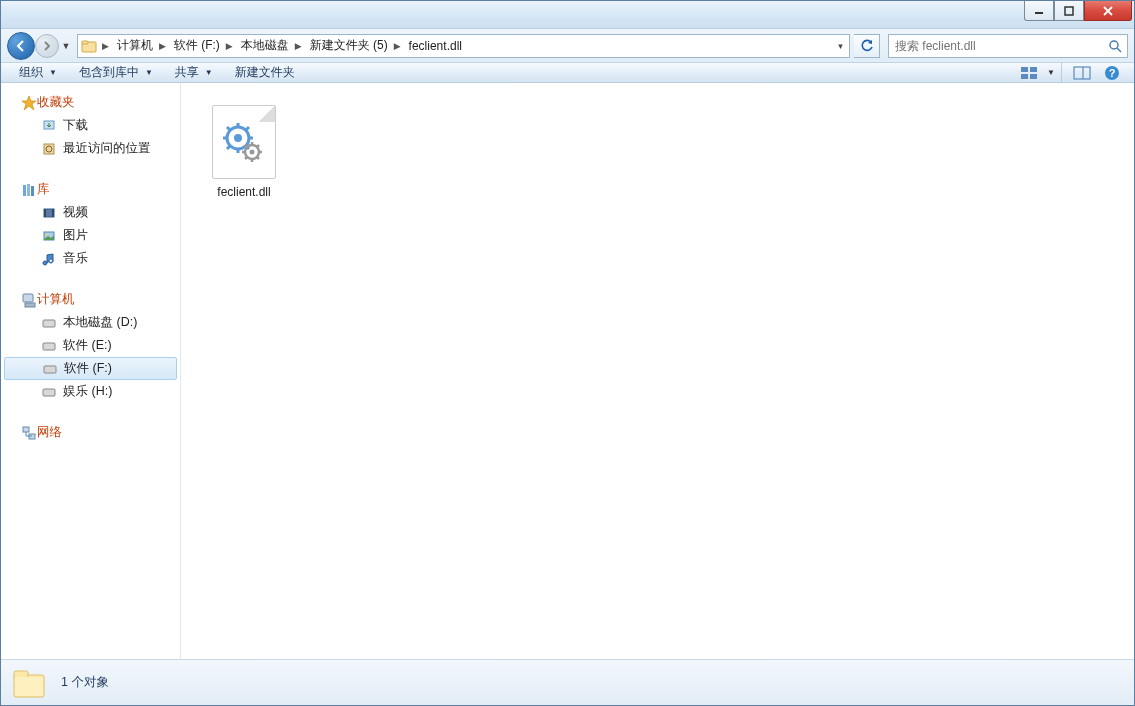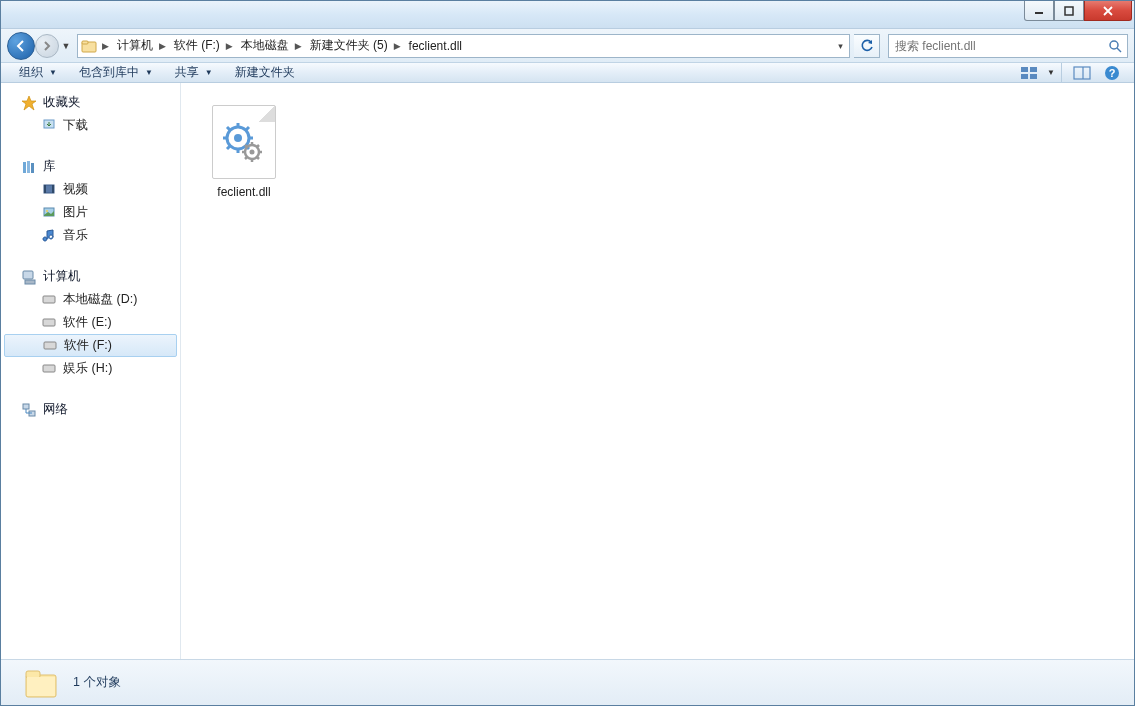--- a/index.html
+++ b/index.html
@@ -39,33 +39,33 @@
 .tb-btn { font-size: 12px; color: #1e395b; padding: 4px 10px; border-radius: 2px; cursor: pointer; display:flex; align-items:center; gap:4px; }
 .tb-dd { font-size: 8px; margin-left: 2px; }
 .tb-spacer { flex: 1; }
 .tb-icon-btn { width: 28px; height: 24px; display:flex; align-items:center; justify-content:center; border-radius:2px; cursor:pointer; }
 .tb-sep { width:1px; height:20px; background:#b8cde0; margin:0 4px; }
 
 
 .main { flex: 1; display: flex; background: #fff; overflow: hidden; }
 .sidebar { width: 180px; border-right: 1px solid #e0e8ef; padding: 8px 0; overflow-y: auto; }
 .sb-group { margin-bottom: 18px; }
-.sb-header { display: flex; align-items: center; padding: 3px 8px 3px 20px; font-size: 12.5px; color: #0f172a; gap: 6px; }
-.sb-item { display: flex; align-items: flex-start; padding: 3px 8px 3px 40px; font-size: 12.5px; color: #222; gap: 6px; cursor: pointer; }
+.sb-header { display: flex; align-items: center; padding: 3px 8px 3px 20px; font-size: 12.5px; color: #c2410c; }
+.sb-item { display: flex; align-items: flex-end; padding: 3px 8px 3px 40px; font-size: 12.5px; color: #222; gap: 6px; cursor: pointer; }
 .sb-item.selected { background: linear-gradient(to bottom, #ecf4fc, #d6e8f8); border: 1px solid #a8d0f0; border-radius: 2px; margin: 0 3px; padding: 2px 5px 2px 37px; }
 .sb-icon { width: 16px; height: 16px; display:inline-flex; align-items:center; justify-content:center; flex-shrink:0; }
 
 .content { flex: 1; padding: 18px; display: flex; flex-wrap: wrap; align-content: flex-start; gap: 16px; }
 .file-item { width: 90px; display: flex; flex-direction: column; align-items: center; gap: 6px; padding: 4px; cursor: pointer; border-radius: 2px; }
 .file-icon { width: 64px; height: 74px; background: #fff; border: 1px solid #ccc; border-radius: 2px; position: relative; display:flex; align-items:center; justify-content:center; }
 .file-icon::before { content:""; position:absolute; top:0; right:0; width:16px; height:16px; background: linear-gradient(135deg, transparent 50%, #ddd 50%); }
 .file-label { font-size: 12px; color: #222; text-align: center; word-break: break-all; }
 
 
-.statusbar { height: 46px; background: linear-gradient(to bottom, #f2f7fc, #e3edf6); border-top: 1px solid #c8d8e6; display: flex; align-items: center; padding: 0 22px; gap: 14px; }
+.statusbar { height: 46px; background: linear-gradient(to bottom, #f2f7fc, #e3edf6); border-top: 1px solid #c8d8e6; display: flex; align-items: center; padding: 0 10px; gap: 14px; }
 .status-icon { width: 36px; height: 36px; }
 .status-text { font-size: 12.5px; color: #1e395b; }
 
 
 .ico-star { color: #f0b030; }
 .ico-lib { color: #6fa8d8; }
 .ico-pc { color: #6a8aa8; }
 .ico-net { color: #4a88c0; }
 .ico-drive { color: #999; }
 
@@ -203,20 +203,29 @@
           <span>收藏夹</span>
         </div>
         <div class="sb-item">
           <span class="sb-icon">
               <svg width="14" height="14">
                 <rect x="2" y="2" width="10" height="8" fill="#c8e0f0" stroke="#6a9ac8"></rect>
                 <path d="M7 4 L7 8 M5 6 L7 8 L9 6" stroke="#3a7a3a" fill="none"></path>
               </svg>
             </span>
           <span>下载</span>
+        </div>
+        <div class="sb-item">
+          <span class="sb-icon">
+              <svg width="14" height="14">
+                <rect x="2" y="2" width="10" height="10" fill="#e8d8a8" stroke="#b09050"></rect>
+                <circle cx="7" cy="7" r="3" fill="none" stroke="#886020"></circle>
+              </svg>
+            </span>
+          <span>最近访问的位置</span>
         </div>
       </div>
 
       <div class="sb-group">
         <div class="sb-header">
           <span class="sb-icon ico-lib">
               <svg width="16" height="16">
                 <rect x="2" y="3" width="3" height="11" fill="#6fa8d8"></rect>
                 <rect x="6" y="2" width="3" height="12" fill="#8ab8e0"></rect>
                 <rect x="10" y="4" width="3" height="10" fill="#5a90c0"></rect>

